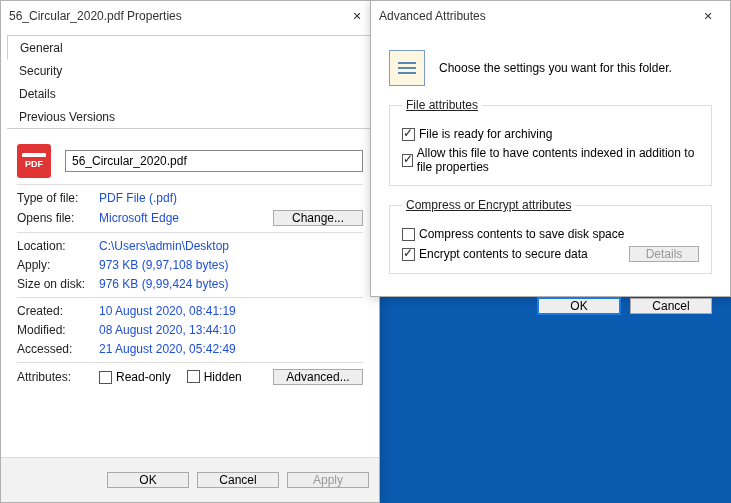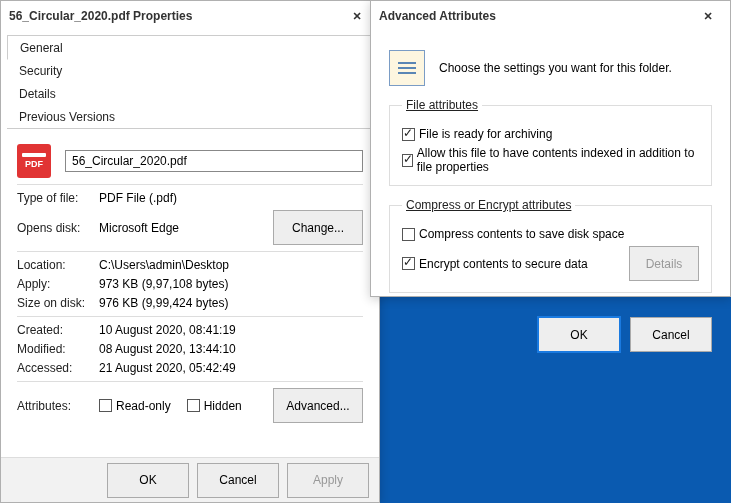--- a/index.html
+++ b/index.html
@@ -1,35 +1,35 @@
 <!DOCTYPE html>
 <html><head>
 <meta charset="utf-8">
 <style>
 * { box-sizing: border-box; font-family: "Segoe UI", Tahoma, sans-serif; font-size: 12px; }
 body { margin: 0; background: #0a5ab0; width: 731px; height: 503px; overflow: hidden; position: relative; }
 .window { position: absolute; background: #fff; border: 1px solid #b0b0b0; box-shadow: 0 2px 10px rgba(0,0,0,.2); }
 .props-window { left: 0; top: 0; width: 380px; height: 503px; }
 .adv-window { left: 370px; top: 0; width: 361px; height: 297px; z-index: 10; }
-.titlebar { display: flex; align-items: center; height: 30px; padding: 0 0 0 8px; font-weight: bold; }
+.titlebar { display: flex; align-items: center; height: 30px; padding: 0 0 0 8px; }
 .titlebar-text { flex: 1; color: #333; }
 .title-close { width: 44px; height: 28px; display: flex; align-items: center; justify-content: center; cursor: pointer; }
 .title-close::before { content: "✕"; font-size: 11px; color: #333; }
 .tabs { display: flex; border-bottom: 1px solid #ccc; margin: 4px 6px 0 6px; flex-direction: column; }
 .tab { padding: 5px 12px 4px 12px; cursor: pointer; color: #222; }
 .tab.active { border: 1px solid #ccc; border-bottom: 1px solid #fff; margin-bottom: -1px; background: #fff; }
 .body { padding: 10px 16px 0 16px; }
 .row { display: flex; align-items: center; margin: 5px 0; }
 .lbl { width: 82px; color: #222; }
-.val { color: #000000; }
+.val { color: #1d4ed8; }
 .sep { border-top: 1px solid #ddd; margin: 6px 0; }
 .pdf-icon { width: 34px; height: 34px; background: #e13434; border-radius: 3px; display: flex; flex-direction: column; align-items: center; justify-content: center; color: #fff; font-size: 9px; font-weight: bold; margin-right: 14px; }
 .pdf-icon::before { content: ""; width: 24px; height: 4px; background: #fff; margin-bottom: 2px; border-radius: 1px; }
 .name-input { flex: 1; height: 22px; padding: 2px 6px; border: 1px solid #888; }
-.btn { height: 35px; padding: 0 0; border: 1px solid #aaa; background: #eee; cursor: pointer; }
+.btn { height: 16px; padding: 0 0; border: 1px solid #aaa; background: #eee; cursor: pointer; }
 .btn-blue { border: 1px solid #1a7ae0; outline: 1px solid #1a7ae0; }
 .btn:disabled { color: #999; }
 .chk { width: 13px; height: 13px; border: 1px solid #555; display: inline-block; vertical-align: middle; margin-right: 4px; position: relative; cursor: pointer; }
 .chk.checked::after { content: "✓"; position: absolute; top: -3px; left: 0; font-size: 12px; color: #222; }
 .adv-body { padding: 14px 18px 10px 18px; }
 .adv-icon { width: 36px; height: 36px; border: 1px solid #7a9cc5; background: #fdf6e0; display: flex; flex-direction: column; justify-content: center; align-items: center; gap: 3px; margin-right: 14px; }
 .adv-icon span { display: block; width: 18px; height: 2px; background: #5a86b5; }
 fieldset { border: 1px solid #ddd; margin: 12px 0 0 0; padding: 10px 12px 6px 12px; }
 legend { color: #222; padding: 0 4px; text-decoration: underline; }
 .bottom-bar { position: absolute; bottom: 0; left: 0; right: 0; height: 45px; border-top: 1px solid #ddd; background: #f2f2f2; display: flex; justify-content: flex-end; align-items: center; padding: 0 10px; gap: 8px; }
@@ -55,21 +55,21 @@
     <div class="row">
       <div class="pdf-icon">PDF</div>
       <input class="name-input" value="56_Circular_2020.pdf" style="">
     </div>
     <div class="sep"></div>
     <div class="row">
       <span class="lbl">Type of file:</span>
       <span class="val">PDF File (.pdf)</span>
     </div>
     <div class="row">
-      <span class="lbl">Opens disk:</span>
+      <span class="lbl">Opens file:</span>
       <span class="val" style="flex:1">Microsoft Edge</span>
       <button class="btn" style="width:90px">Change...</button>
     </div>
     <div class="sep"></div>
     <div class="row">
       <span class="lbl">Location:</span>
       <span class="val">C:\Users\admin\Desktop</span>
     </div>
     <div class="row">
       <span class="lbl">Apply:</span>

